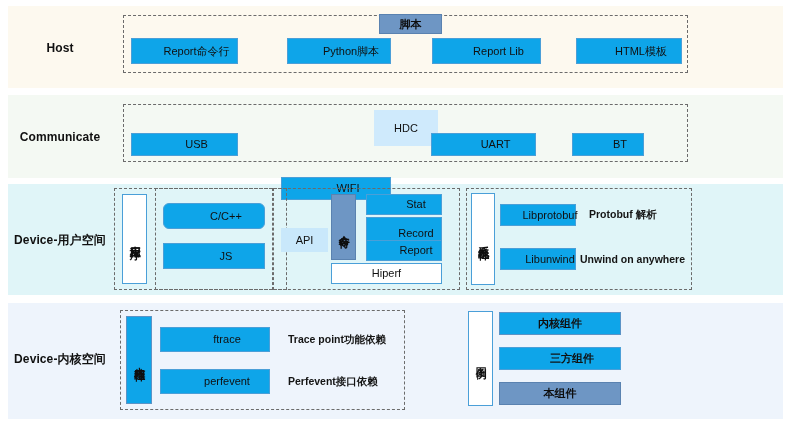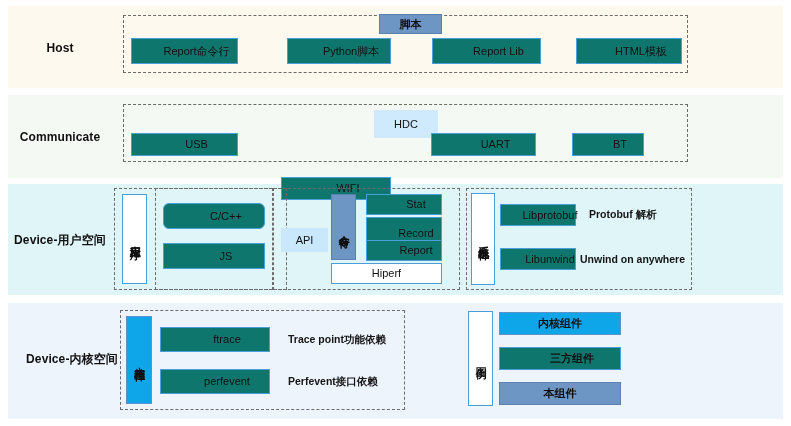--- a/index.html
+++ b/index.html
@@ -23,21 +23,21 @@
   .dashed{
     position:absolute;border:1.6px dashed #6b6b6b;
     box-sizing:border-box;background:transparent;
   }
 
   .box{
     position:absolute;box-sizing:border-box;
     display:flex;align-items:center;justify-content:center;
     text-align:center;font-size:11px;line-height:1.15;
   }
-  .b-third{background:#0f766e;border:1px solid #4a9fd8;color:#101010;padding-left:24px;}
+  .b-third{background:#0ea5e9;border:1px solid #4a9fd8;color:#101010;padding-left:24px;}
   .b-own{background:#6e96c4;border:1px solid #5a82b0;color:#0d0d0d;font-weight:bold;}
   .b-kernel{background:#0ea5e9;border:1px solid #5b93c6;color:#101010;font-weight:bold;}
   .b-white{background:#ffffff;border:1px solid #4a9fd8;color:#101010;}
   .b-plain{background:#cfeafc;border:none;color:#101010;}
   .b-plainlt{background:#c9e8fb;border:none;color:#101010;}
 
   .vert{
     writing-mode:vertical-rl;text-orientation:upright;
     letter-spacing:1px;font-weight:bold;line-height:1.05;
   }
@@ -51,31 +51,31 @@
 <body>
 
 <div class="band band-host"></div>
 <div class="band band-comm"></div>
 <div class="band band-user"></div>
 <div class="band band-kernel"></div>
 
 <div class="rowlabel" style="top:41px;">Host</div>
 <div class="rowlabel" style="top:130px;">Communicate</div>
 <div class="rowlabel" style="top:233px;">Device-用户空间</div>
-<div class="rowlabel" style="top:352px;padding-left:12px;">Device-内核空间</div>
+<div class="rowlabel" style="top:352px;">Device-内核空间</div>
 
 <div class="dashed" style="left:123px;top:15px;width:565px;height:58px;"></div>
 <div class="box b-own" style="left:379px;top:14px;width:63px;height:20px;font-size:11px;">脚本</div>
 <div class="box b-third" style="left:131px;top:38px;width:107px;height:26px;">Report命令行</div>
 <div class="box b-third" style="left:287px;top:38px;width:104px;height:26px;">Python脚本</div>
 <div class="box b-third" style="left:432px;top:38px;width:109px;height:26px;">Report Lib</div>
 <div class="box b-third" style="left:576px;top:38px;width:106px;height:26px;">HTML模板</div>
 
 <div class="dashed" style="left:123px;top:104px;width:565px;height:58px;"></div>
-<div class="box b-plain" style="left:374px;top:110px;width:64px;height:28px;">HDC</div>
+<div class="box b-plain" style="left:374px;top:110px;width:64px;height:36px;">HDC</div>
 <div class="box b-third" style="left:131px;top:133px;width:107px;height:23px;">USB</div>
 <div class="box b-third" style="left:281px;top:133px;width:110px;height:23px;margin-top:44px;">WIFI</div>
 <div class="box b-third" style="left:431px;top:133px;width:105px;height:23px;">UART</div>
 <div class="box b-third" style="left:572px;top:133px;width:72px;height:23px;">BT</div>
 
 <div class="dashed" style="left:114px;top:188px;width:173px;height:102px;"></div>
 <div class="box b-white vert" style="left:122px;top:194px;width:25px;height:90px;">应用程序</div>
 <div class="dashed" style="left:155px;top:188px;width:118px;height:102px;"></div>
 <div class="box b-third" style="left:163px;top:203px;width:102px;height:26px;border-radius:6px;">C/C++</div>
 <div class="box b-third" style="left:163px;top:243px;width:102px;height:26px;">JS</div>

